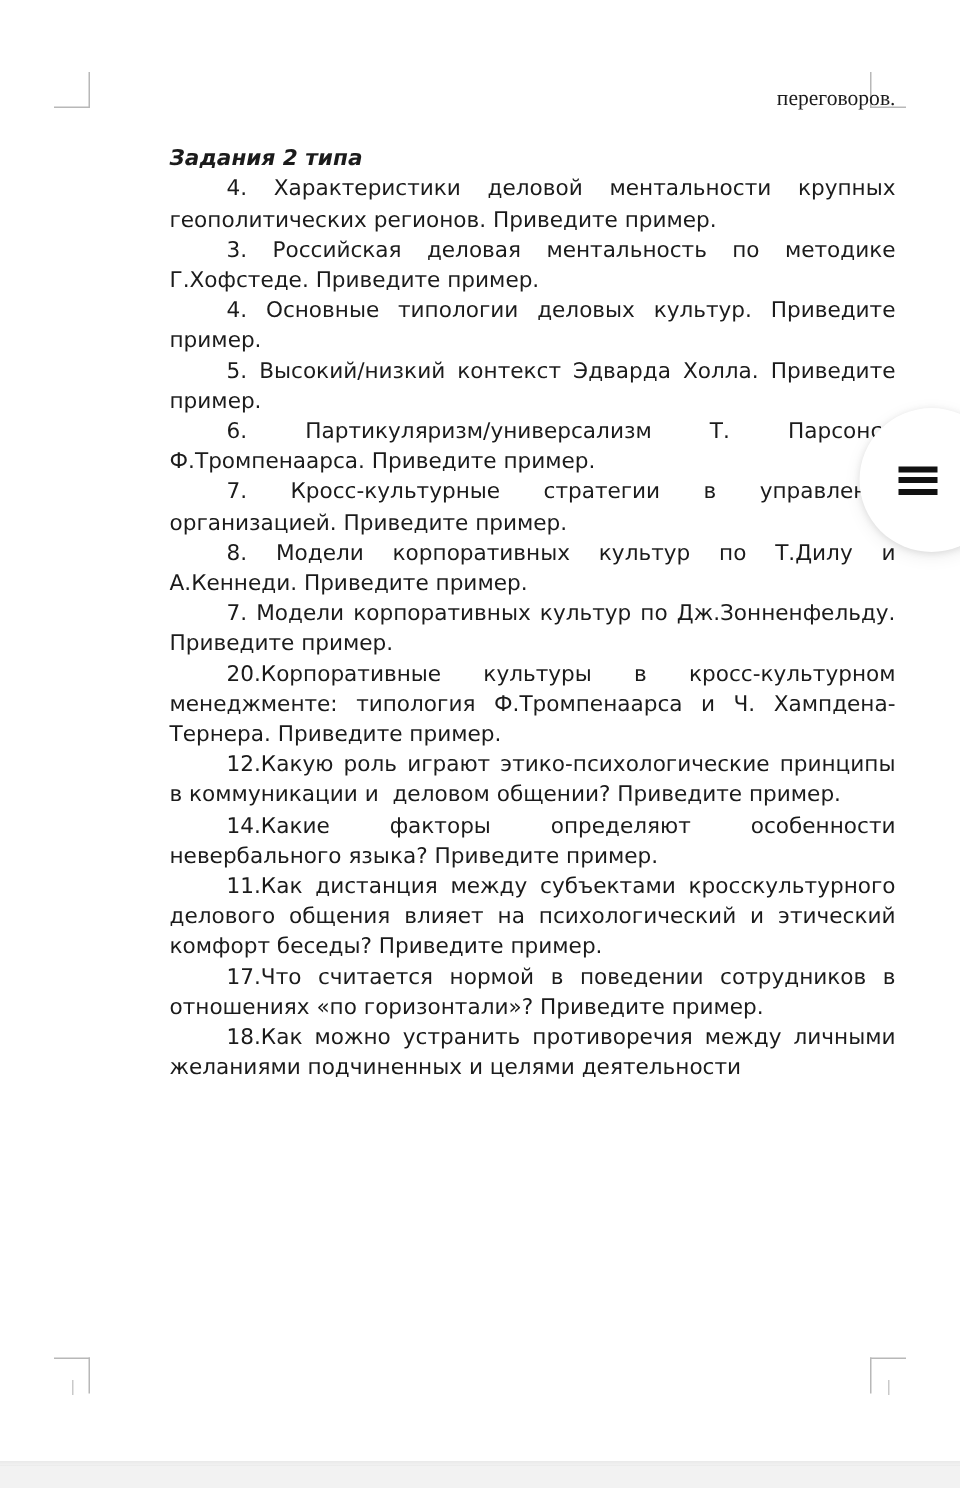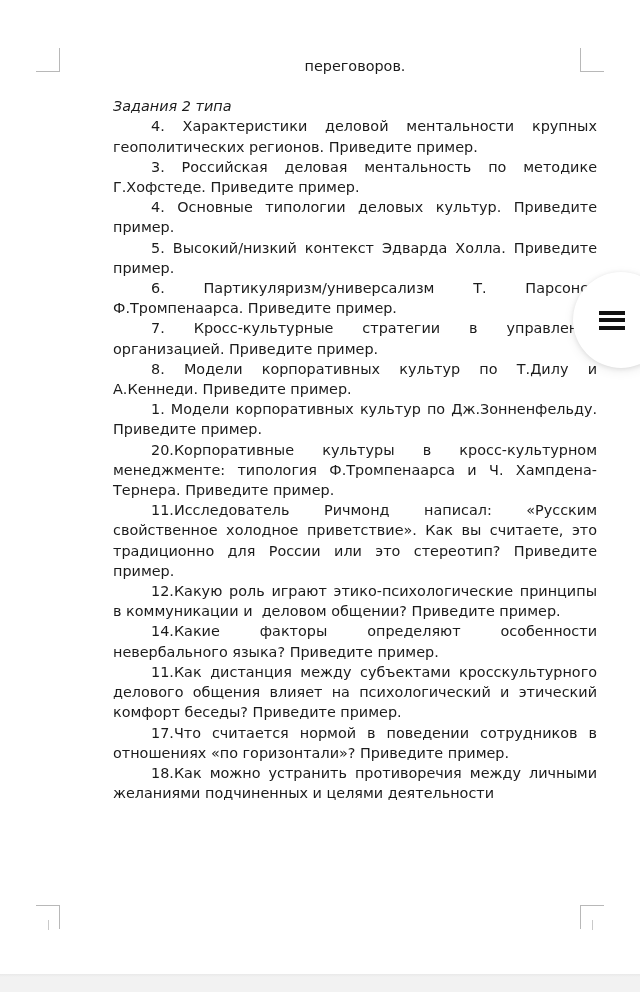--- a/index.html
+++ b/index.html
@@ -94,25 +94,26 @@
     -webkit-hyphens: none;
     hyphens: none;
   }
 
   #doc-body p {
     margin: 0;
     white-space: pre-wrap;
   }
 
   .para-plain {
-    text-align: center;
+    text-align: right;
+    font-family: Liberation Serif, serif;
   }
 
   .section-heading {
-    font-weight: normal;
+    font-weight: bold;
     font-style: italic;
     text-align: left;
     margin-top: 20px !important;
     margin-bottom: 0 !important;
   }
 
   .q-item {
     text-indent: 38px;
   }
   .q-item.last-open {
@@ -172,23 +173,22 @@
 
     <p class="section-heading">Задания 2 типа</p>
 
     <p class="q-item">4. Характеристики деловой ментальности крупных геополитических регионов. Приведите пример.</p>
     <p class="q-item">3. Российская деловая ментальность по методике Г.Хофстеде. Приведите пример.</p>
     <p class="q-item">4. Основные типологии деловых культур. Приведите пример.</p>
     <p class="q-item">5. Высокий/низкий контекст Эдварда Холла. Приведите пример.</p>
     <p class="q-item">6. Партикуляризм/универсализм Т. Парсонса Ф.Тромпенаарса. Приведите пример.</p>
     <p class="q-item">7. Кросс-культурные стратегии в управлении организацией. Приведите пример.</p>
     <p class="q-item">8. Модели корпоративных культур по Т.Дилу и А.Кеннеди. Приведите пример.</p>
-    <p class="q-item">1. Модели корпоративных культур по Дж.Зонненфельду. Приведите пример.</p>
+    <p class="q-item">7. Модели корпоративных культур по Дж.Зонненфельду. Приведите пример.</p>
     <p class="q-item">20.Корпоративные культуры в кросс-культурном менеджменте: типология Ф.Тромпенаарса и Ч. Хампдена-Тернера. Приведите пример.</p>
-    <p class="q-item">11.Исследователь Ричмонд написал: «Русским свойственное холодное приветствие». Как вы считаете, это традиционно для России или это стереотип? Приведите пример.</p>
     <p class="q-item">12.Какую роль играют этико-психологические принципы в коммуникации и  деловом общении? Приведите пример.</p>
     <p class="q-item">14.Какие факторы определяют особенности невербального языка? Приведите пример.</p>
     <p class="q-item">11.Как дистанция между субъектами кросскультурного делового общения влияет на психологический и этический комфорт беседы? Приведите пример.</p>
     <p class="q-item">17.Что считается нормой в поведении сотрудников в отношениях «по горизонтали»? Приведите пример.</p>
     <p class="q-item last-open">18.Как можно устранить противоречия между личными желаниями подчиненных и целями деятельности</p>
 
   </div>
 </div>
 
 <div id="page-shadow-edge"></div>

